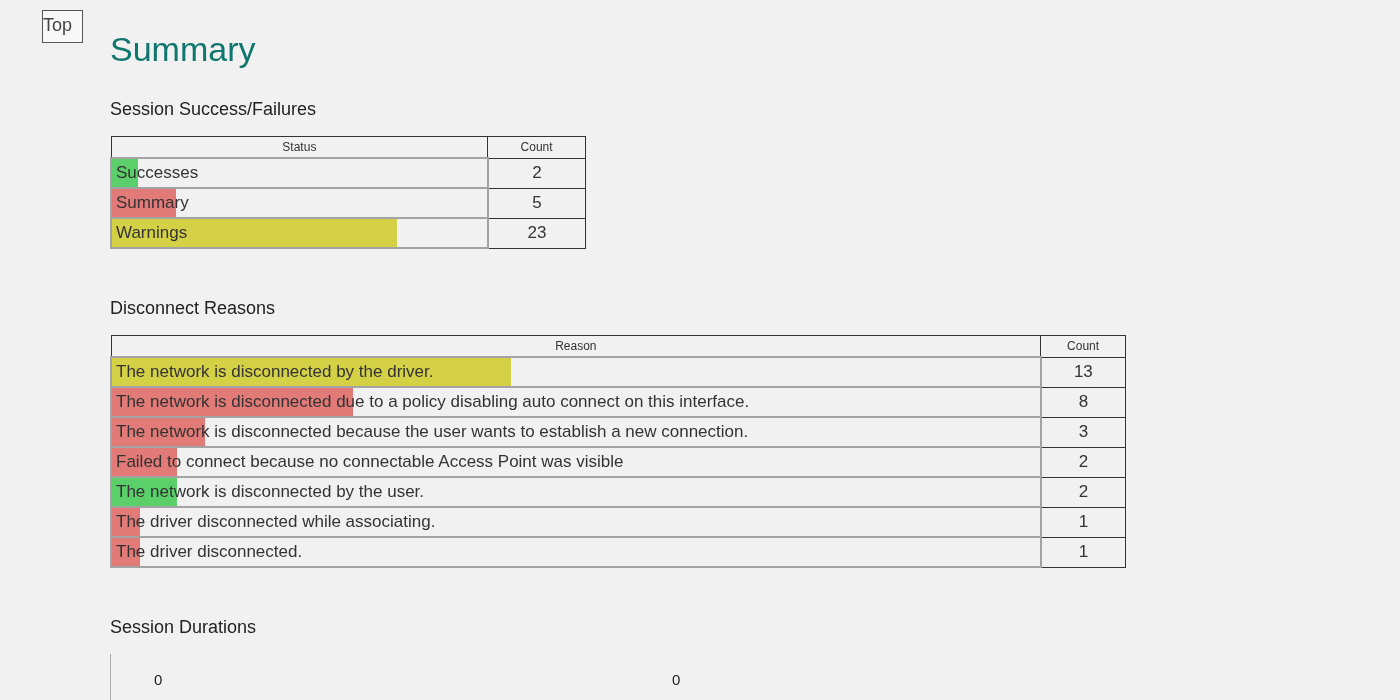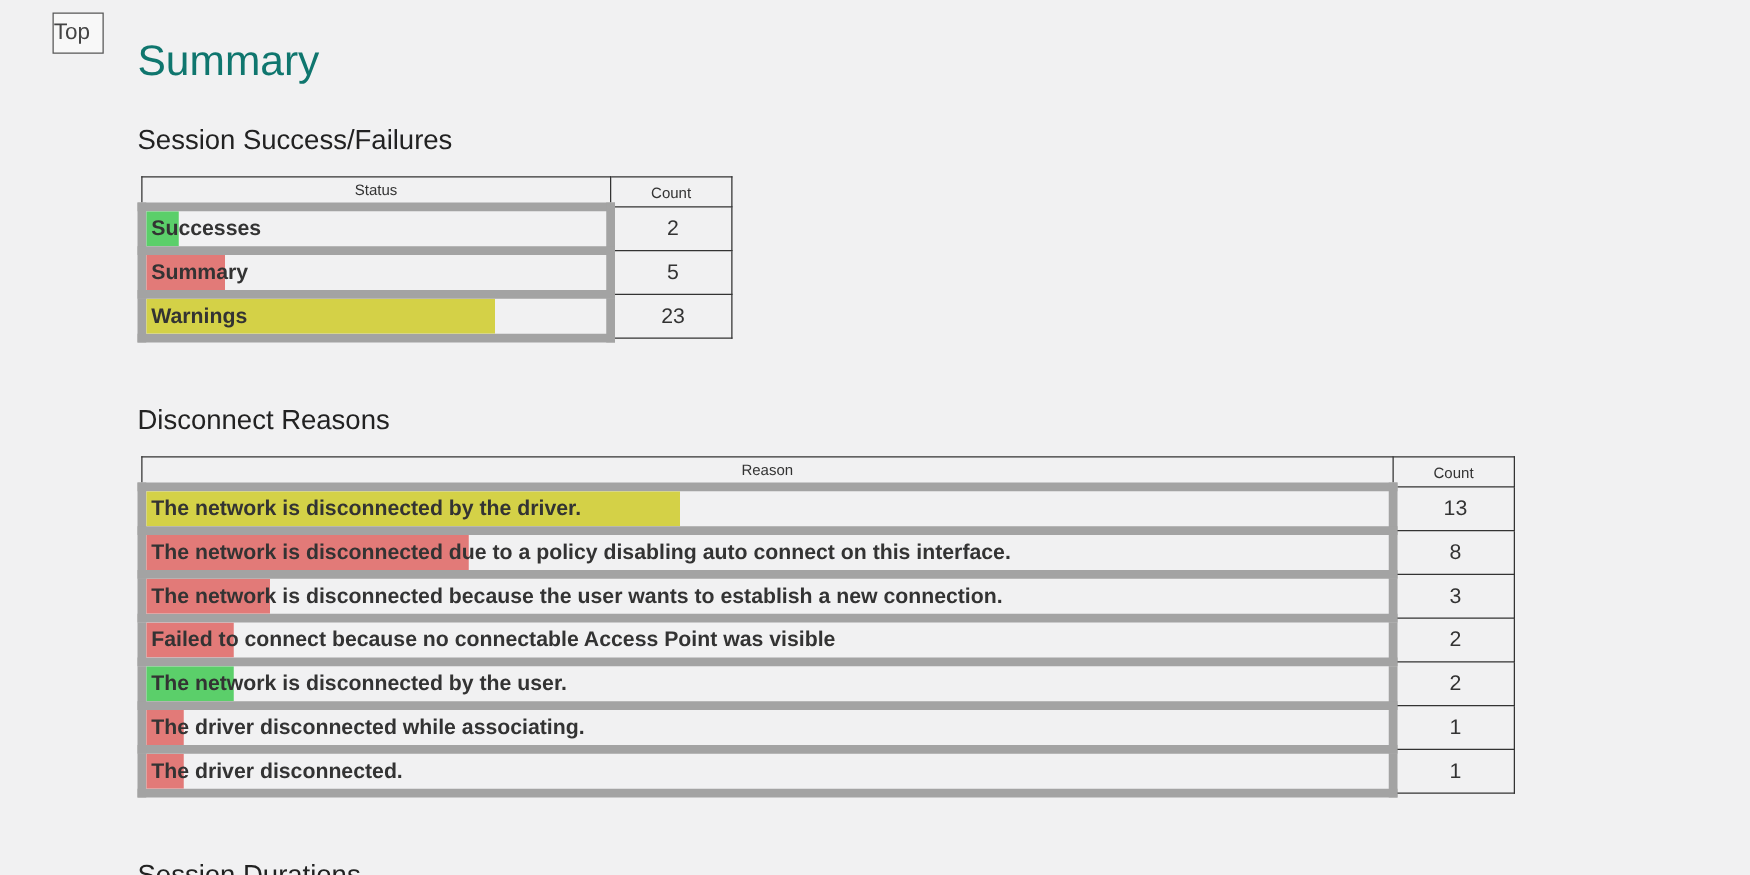--- a/index.html
+++ b/index.html
@@ -31,21 +31,21 @@
     top: 30px;
     width: 1200px;
   }
   h1.summary {
     font-size: 34px;
     font-weight: 400;
     color: #0f766e;
     margin: 0 0 30px 0;
   }
   h2.section {
-    font-size: 22px;
+    font-size: 18px;
     font-weight: 400;
     color: #222;
     margin: 24px 0 16px 0;
   }
   h2.section-lower {
     margin-top: 49px;
   }
   table {
     border-collapse: collapse;
     font-size: 17px;
@@ -60,45 +60,44 @@
     background: #f1f1f2;
     padding: 3px 0;
   }
   td.count {
     border: 1px solid #333;
     text-align: center;
     font-size: 17px;
     padding: 3px 0;
   }
   td.bar-cell {
-    border: 7px solid #a3a3a3;
+    border: 2px solid #a3a3a3;
     position: relative;
     padding: 0;
     height: 28px;
     overflow: hidden;
-    font-weight: bold;
   }
   .bar-fill {
     position: absolute;
     left: 0;
     top: 0;
     bottom: 0;
     z-index: 0;
   }
   .bar-label {
     position: relative;
     z-index: 1;
     padding: 3px 0 3px 4px;
     white-space: nowrap;
   }
   
   table.status { width: 476px; }
   table.status col.c1 { width: 378px; }
   table.status col.c2 { width: 98px; }
-  table.reasons { width: 1102px; }
+  table.reasons { width: 1016px; }
   table.reasons col.c1 { width: 1004px; }
   table.reasons col.c2 { width: 98px; }
   
   .chart-stub {
     position: relative;
     height: 30px;
     width: 1102px;
   }
   .chart-stub::before {
     content: "";

